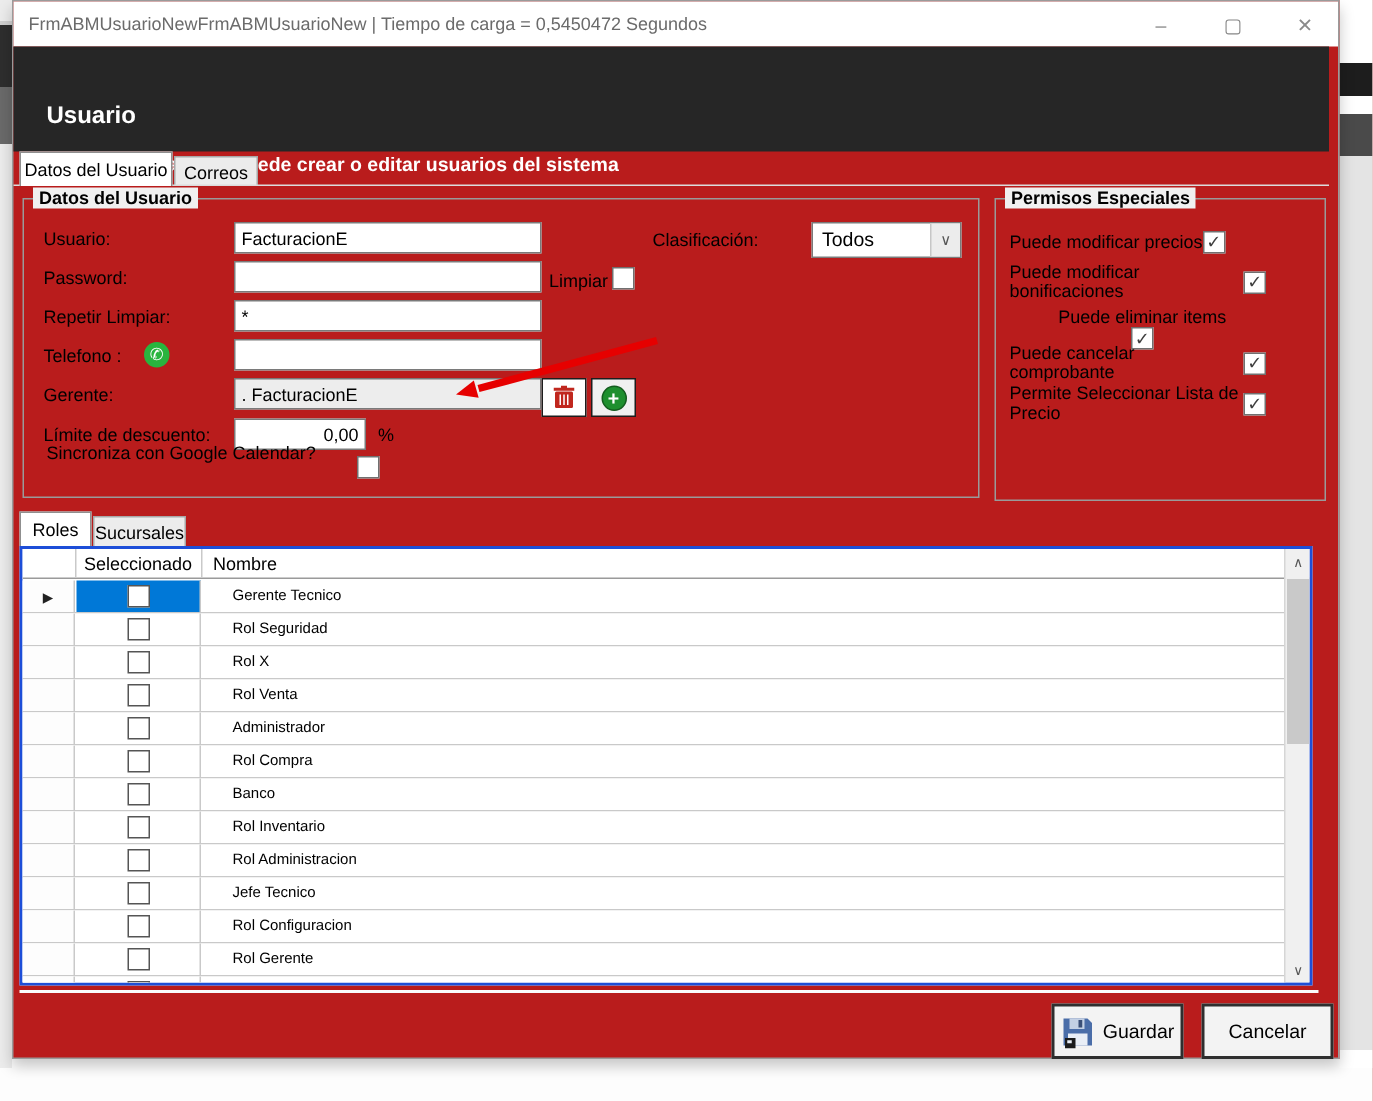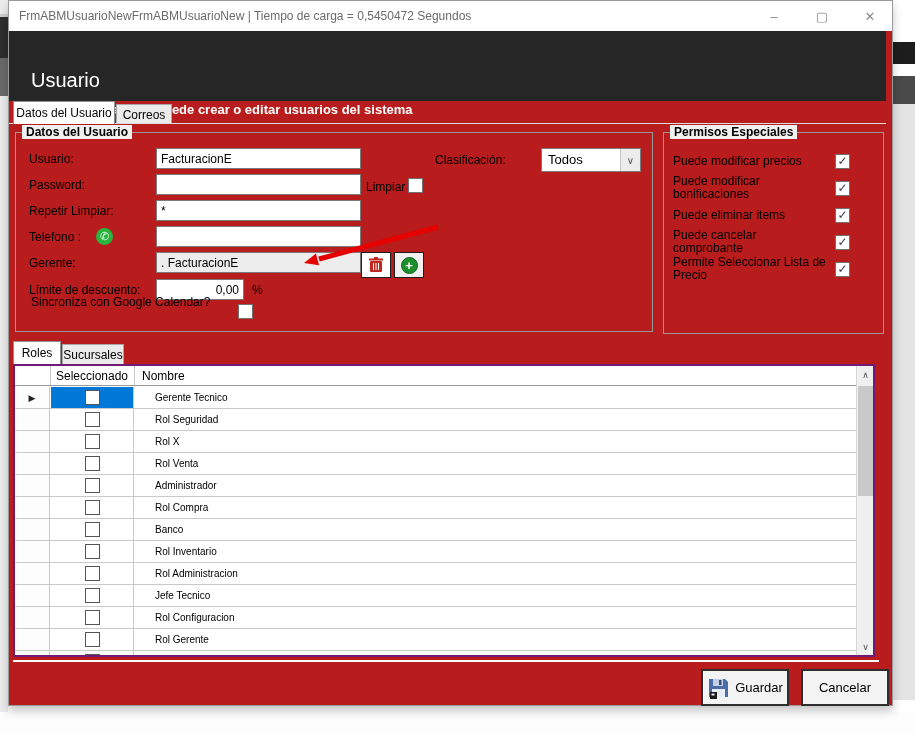--- a/index.html
+++ b/index.html
@@ -18,21 +18,21 @@
 
   
   .titlebar { position:absolute; left:0; top:0; width:100%; height:30px; background:#ffffff;
     display:flex; align-items:center; }
   .title-text { margin-left:10px; font-size:12px; color:#6b6b6b; white-space:nowrap; }
   .win-controls { position:absolute; right:14px; top:0; height:30px; display:flex; align-items:center; gap:32px; }
   .win-btn { color:#8a8a8a; font-size:13px; width:16px; text-align:center; cursor:default; }
 
   
   .hdr { position:absolute; left:0; top:30px; width:877px; height:70px; background:#262626; }
-  .hdr-title { position:absolute; left:22px; top:38px; color:#fff; font-size:20px; font-weight:normal; }
+  .hdr-title { position:absolute; left:22px; top:38px; color:#fff; font-size:16px; font-weight:bold; }
   .hdr-sub { position:absolute; left:22px; top:71px; color:#fff; font-size:13px; font-weight:bold; }
 
   
   .tab { position:absolute; font-size:12px; color:#000; display:flex; align-items:center; justify-content:center; }
   .tab.active { background:#fff; border:1px solid #8f8f8f; border-bottom:none; z-index:2; }
   .tab.inactive { background:#ececec; border:1px solid #a8a8a8; border-bottom:none; }
   .tab-datos { left:4px; top:100px; width:102px; height:23px; }
   .tab-correos { left:107px; top:103px; width:56px; height:20px; }
   .tabpage-line { position:absolute; left:0; top:122px; width:877px; height:1px; background:#dcdcdc; }
 
@@ -58,31 +58,31 @@
   .icon-btn { position:absolute; width:30px; height:26px; background:#fff; border:1px solid #1d1d1d;
     display:flex; align-items:center; justify-content:center; }
   .icon-btn.plus { background:#f0f0f0; }
   .plus-circle { width:17px; height:17px; border-radius:50%; background:#1e8f2e; border:1px solid #145c1e;
     color:#fff; font-size:13px; font-weight:bold; display:flex; align-items:center; justify-content:center; line-height:1; }
 
   .wa-icon { position:absolute; width:17px; height:17px; border-radius:50%; background:#29b43e; color:#fff;
     font-size:11px; display:flex; align-items:center; justify-content:center; }
 
   
-  .perm-row { position:absolute; left:664px; width:177px; display:flex; align-items:center; justify-content:space-between; }
+  .perm-row { position:absolute; left:664px; width:177px; display:flex; align-items:center; justify-content:flex-start; }
   .perm-label { font-size:12px; max-width:156px; line-height:13px; }
   .perm-check { position:relative; width:15px; height:15px; background:#fff; border:1px solid #707070; flex:0 0 15px;
     display:flex; align-items:center; justify-content:center; font-size:12px; color:#3f3f3f; }
 
   
   .rtab-roles { left:4px; top:340px; width:48px; height:23px; }
   .rtab-suc { left:53px; top:343px; width:62px; height:20px; }
 
   
-  .tbl { position:absolute; left:4px; top:363px; width:862px; height:293px; border:2px solid #701a75;
+  .tbl { position:absolute; left:4px; top:363px; width:862px; height:293px; border:2px solid #1d4ed8;
     background:#fff; overflow:hidden; }
   .tbl-head { position:absolute; left:0; top:0; width:858px; height:20px; background:#fff; border-bottom:1px solid #9a9a9a; }
   .th-sel { position:absolute; left:35px; top:0; width:84px; height:20px; font-size:12px; display:flex; align-items:center; justify-content:center; }
   .th-nom { position:absolute; left:127px; top:0; height:20px; font-size:12px; display:flex; align-items:center; }
   .vline { position:absolute; top:0; bottom:0; width:1px; background:#c9c9c9; }
   .tbl-rows { position:absolute; left:0; top:21px; width:841px; }
   .trow { position:relative; height:22px; border-bottom:1px solid #c9c9c9; background:#fff; }
   .c-rowhead { position:absolute; left:0; top:0; width:35px; height:100%; border-right:1px solid #c9c9c9;
     display:flex; align-items:center; justify-content:center; font-size:9px; color:#222; background:#fdfdfd; }
   .c-sel { position:absolute; left:36px; top:0; width:83px; height:100%; border-right:1px solid #c9c9c9;
@@ -189,21 +189,21 @@
     </div>
     <div id="permisos-list">
         <div class="perm-row" style="top: 150px; height: 20px;">
           <span class="perm-label">Puede modificar precios</span>
           <span class="perm-check">✓</span>
         </div>
         <div class="perm-row" style="top: 177px; height: 20px;">
           <span class="perm-label">Puede modificar bonificaciones</span>
           <span class="perm-check">✓</span>
         </div>
-        <div class="perm-row" style="top: 204px; height: 20px;">
+        <div class="perm-row" style="top: 204px; height: 20px; flex-direction: column;">
           <span class="perm-label">Puede eliminar items</span>
           <span class="perm-check">✓</span>
         </div>
         <div class="perm-row" style="top: 231px; height: 20px;">
           <span class="perm-label">Puede cancelar comprobante</span>
           <span class="perm-check">✓</span>
         </div>
         <div class="perm-row" style="top: 252px; height: 32px;">
           <span class="perm-label">Permite Seleccionar Lista de Precio</span>
           <span class="perm-check">✓</span>

